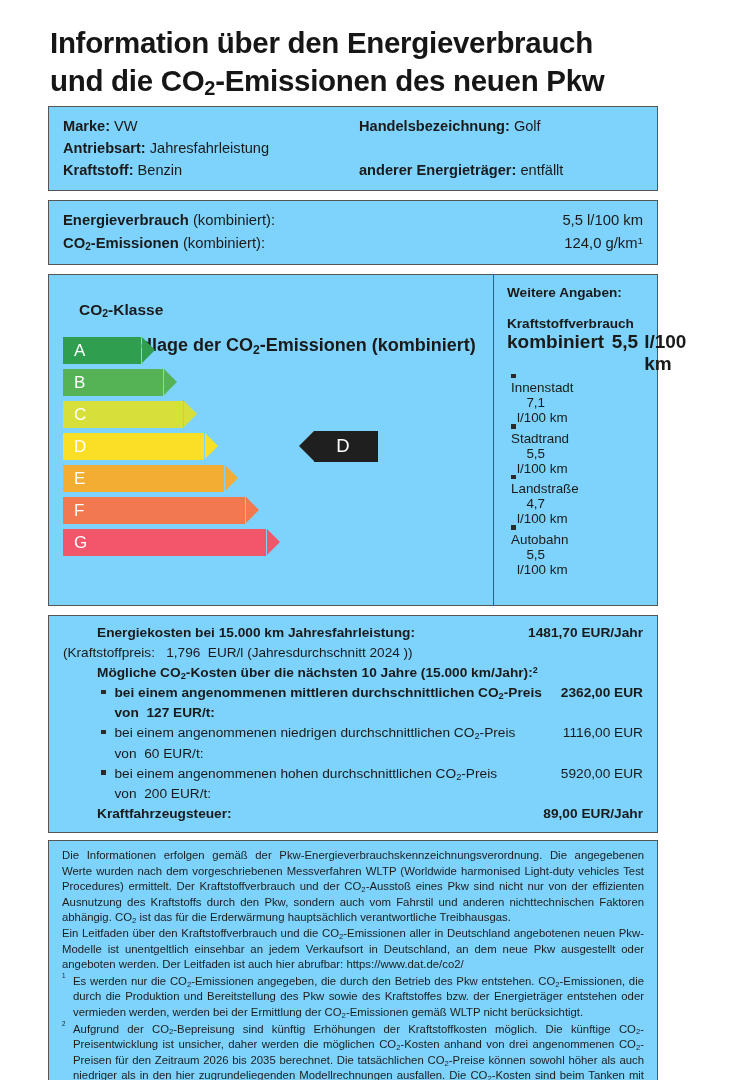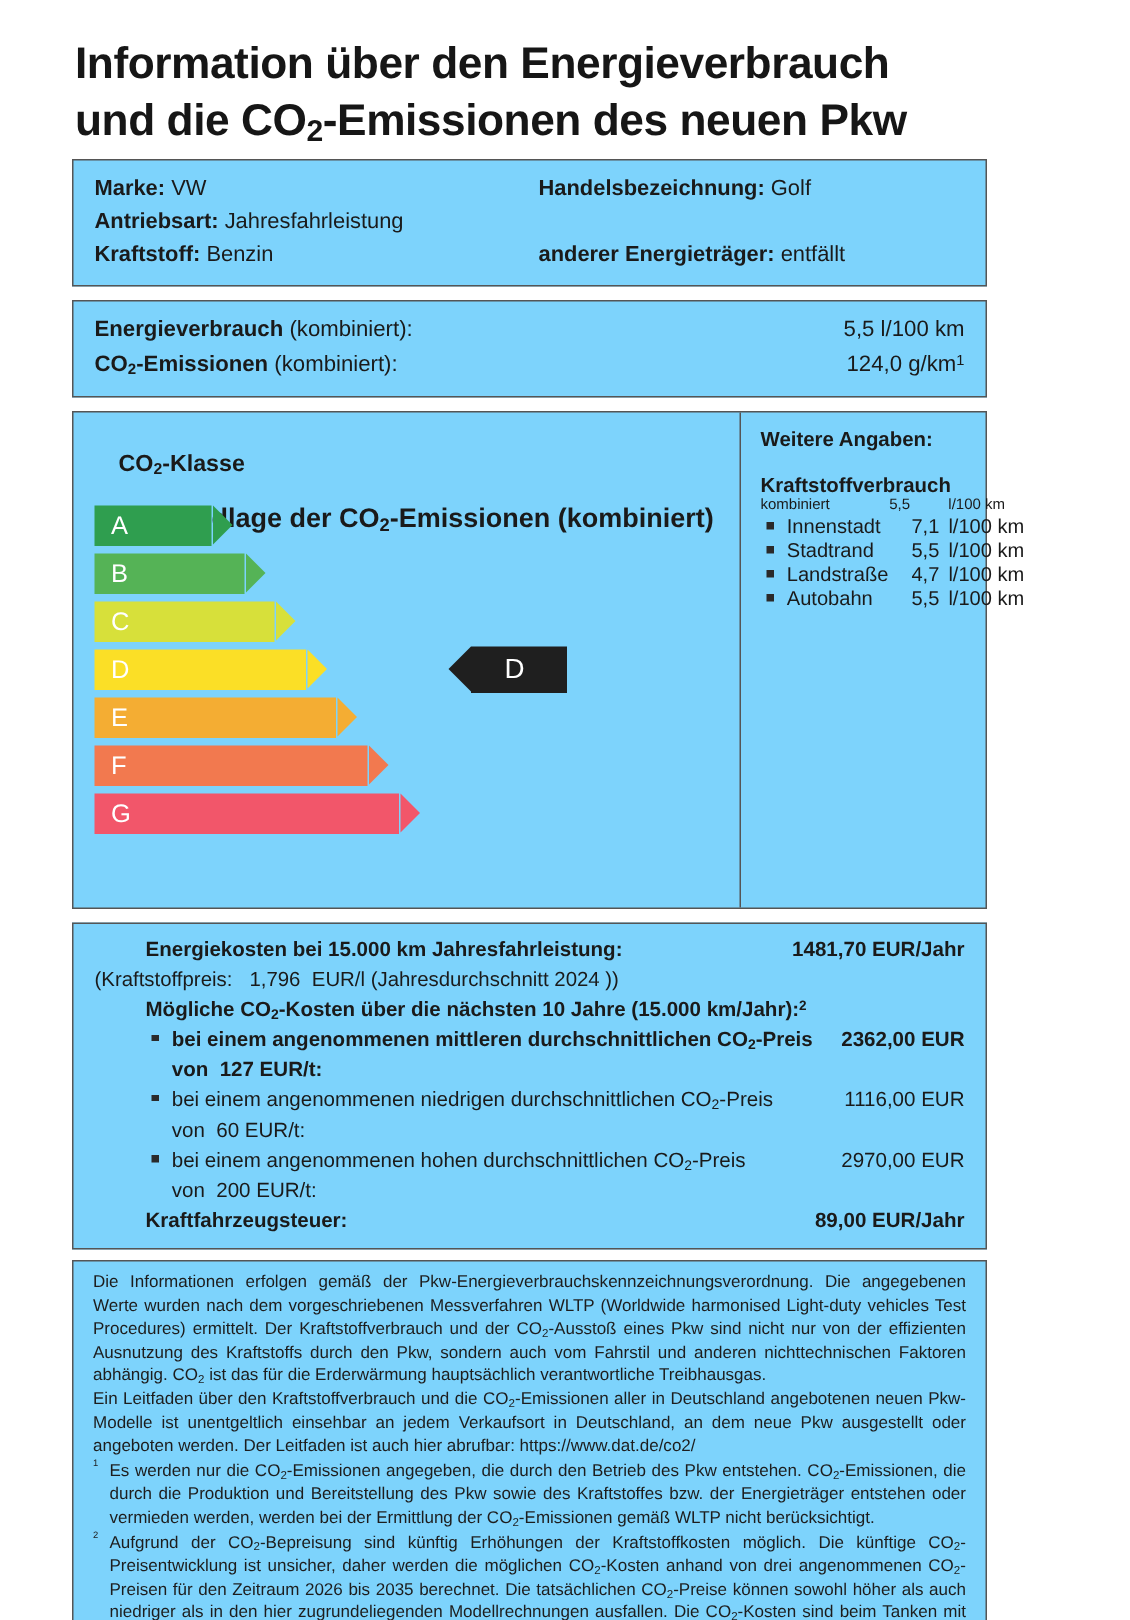--- a/index.html
+++ b/index.html
@@ -127,27 +127,28 @@
   }
 
   .class-right {
     flex: 1;
     border-left: 1.3px solid #555;
     padding: 10px 10px 0 13px;
     font-size: 13.4px;
   }
   .class-right .hd { font-weight: bold; font-size: 13.6px; }
   .class-right .kv { font-weight: bold; margin-top: 16px; font-size: 13.6px; }
-  .kline { display: flex; justify-content: space-between; font-weight: normal; font-size: 10px; }
+  .kline { display: flex; justify-content: space-between; font-weight: bold; font-size: 19px; }
   .kline .n { width: 34px; text-align: right; }
   .kline .u { width: 68px; text-align: left; padding-left: 6px; }
   .kitem {
     display: flex; align-items: baseline;
     font-size: 13.4px; font-weight: normal;
     margin-top: 1px;
+    flex-direction: column;
   }
   .kitem .bul {
     display: inline-block;
     width: 4.5px; height: 4.5px;
     background: #2a2a2a;
     margin: 0 9px 0 4px;
     flex: 0 0 auto;
     position: relative; top: -2px;
   }
   .kitem .nm { flex: 1; }
@@ -349,21 +350,21 @@
               <span class="cbul"></span>
               <span>bei einem angenommenen niedrigen durchschnittlichen CO<sub>2</sub>-Preis von&nbsp;&nbsp;60&nbsp;EUR/t:</span>
             </span>
             <span class="right">1116,00 EUR</span>
           </div>
           <div class="crow">
             <span class="left">
               <span class="cbul"></span>
               <span>bei einem angenommenen hohen durchschnittlichen CO<sub>2</sub>-Preis von&nbsp;&nbsp;200&nbsp;EUR/t:</span>
             </span>
-            <span class="right">2970,00 EUR</span>
+            <span class="right">5920,00 EUR</span>
           </div>
         </div>
       <div class="crow b">
         <span class="left">Kraftfahrzeugsteuer:</span>
         <span class="right"><span>89,00</span> <span>EUR/Jahr</span></span>
       </div>
     </div>
   </div>
 
   <div class="gap-sm"></div>

